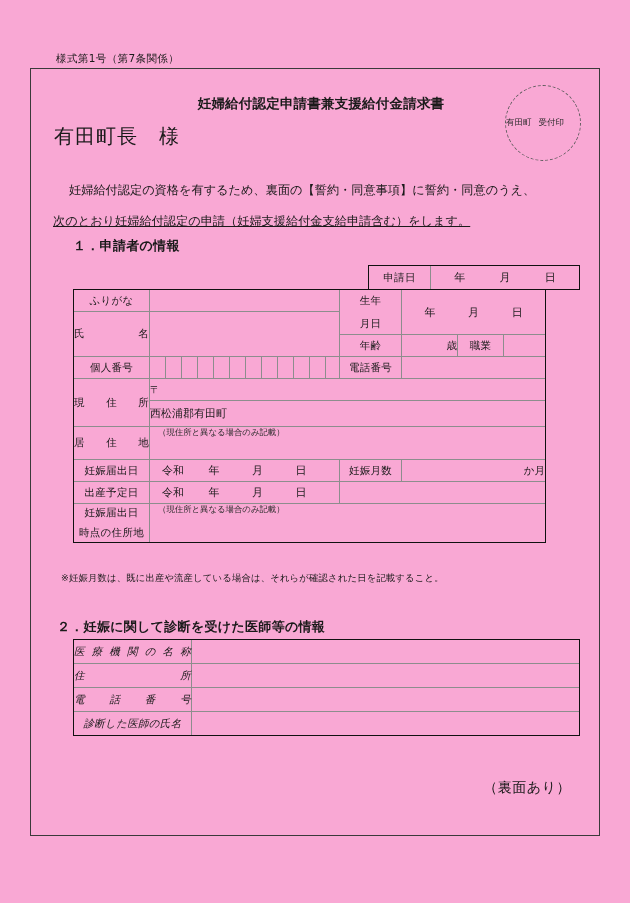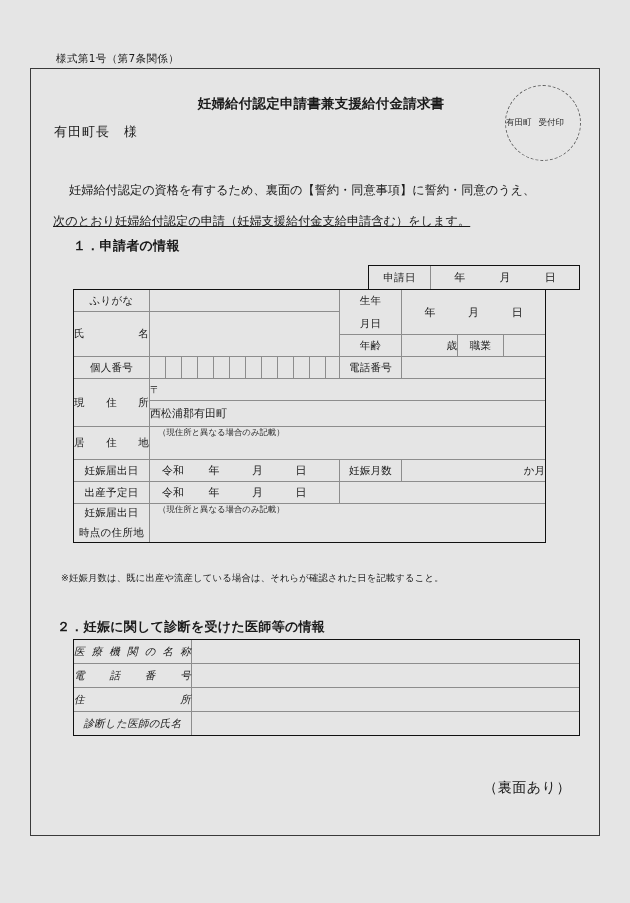--- a/index.html
+++ b/index.html
@@ -8,21 +8,21 @@
     background: #ffffff;
   }
   body {
     font-family: "DejaVu Sans", "Liberation Sans", sans-serif;
     color: #1a1a1a;
   }
   #page {
     position: relative;
     width: 630px;
     height: 903px;
-    background: #e5e5e5;
+    background: #f9a8d4;
     overflow: hidden;
   }
 
   
   .form-id {
     position: absolute;
     left: 56px;
     top: 52px;
     font-size: 10.5px;
     letter-spacing: 0.4px;
@@ -65,21 +65,21 @@
     align-items: center;
     justify-content: flex-start;
     gap: 7px;
     font-size: 8.5px;
     color: #2b2b2b;
   }
   .addressee {
     position: absolute;
     left: 23px;
     top: 54px;
-    font-size: 13px;
+    font-size: 20px;
     letter-spacing: 1px;
   }
 
   
   .intro {
     position: absolute;
     left: 22px;
     top: 106px;
     width: 528px;
     font-size: 12.2px;
@@ -354,25 +354,25 @@
       <colgroup>
           <col style="width:118px">
           <col style="width:388px">
         </colgroup>
       <tbody>
         <tr>
           <td class="lbl-sp">医療機関の名称</td>
           <td></td>
         </tr>
         <tr>
+          <td class="lbl-sp">住　　　　　所</td>
+          <td></td>
+        </tr>
+        <tr>
           <td class="lbl-sp">電　話　番　号</td>
-          <td></td>
-        </tr>
-        <tr>
-          <td class="lbl-sp">住　　　　　所</td>
           <td></td>
         </tr>
         <tr>
           <td class="lbl">診断した医師の氏名</td>
           <td></td>
         </tr>
       </tbody>
     </table>
 
     <div class="backside">（裏面あり）</div>

